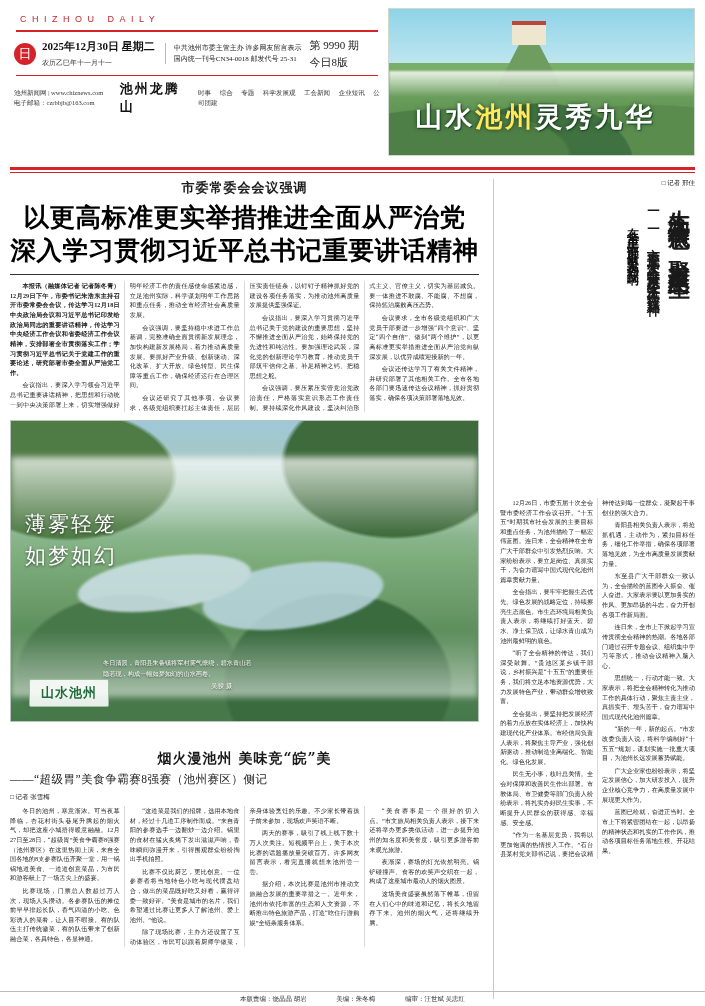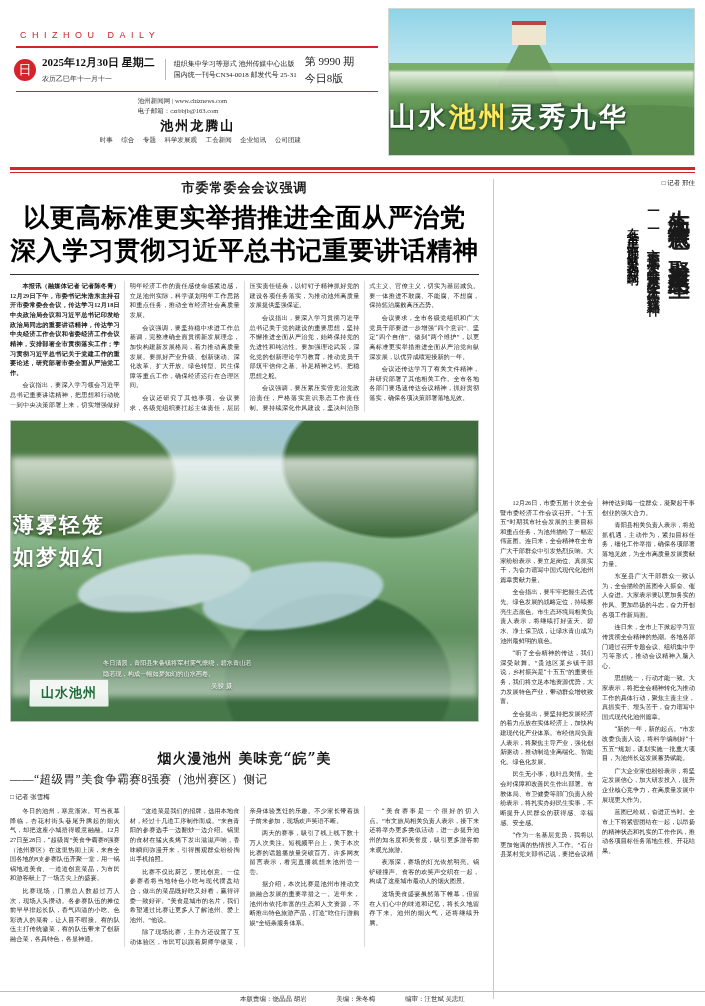--- a/index.html
+++ b/index.html
@@ -4,50 +4,50 @@
 <style>
   html,body{margin:0;padding:0;background:#ffffff;}
   body{width:705px;height:1006px;font-family:"Liberation Serif",serif;color:#1a1a1a;overflow:hidden;}
   .page{position:relative;width:705px;height:1006px;background:#fff;box-sizing:border-box;padding:8px 10px 0 10px;}
 
   
   .masthead{display:flex;align-items:flex-start;height:155px;}
   .mast-left{width:375px;position:relative;}
   .logo{font-family:"DejaVu Serif",serif;font-size:62px;font-weight:bold;color:#d5232a;letter-spacing:6px;line-height:1;padding-left:6px;padding-top:6px;
         text-shadow:1px 1px 0 #a3151b;}
-  .logo-pinyin{font-family:"Liberation Sans",sans-serif;font-size:9px;letter-spacing:5.5px;color:#c8242b;padding-left:10px;margin-top:22px;}
+  .logo-pinyin{font-family:"Liberation Sans",sans-serif;font-size:9px;letter-spacing:5.5px;color:#c8242b;padding-left:10px;margin-top:6px;}
   .logo-rule{height:2px;background:#d5232a;margin:6px 4px 0 6px;}
   .date-row{display:flex;align-items:center;margin-top:5px;padding-left:4px;font-size:9px;}
   .red-dot{width:22px;height:22px;border-radius:50%;background:#d5232a;color:#fff;font-size:13px;display:flex;align-items:center;justify-content:center;margin-right:6px;font-family:"DejaVu Serif",serif;}
   .date-main{font-size:11px;font-weight:bold;color:#111;}
   .date-sub{font-size:7px;color:#333;margin-top:4px;}
   .date-col{display:flex;flex-direction:column;justify-content:flex-end;}
   .mast-meta{font-size:7px;color:#222;line-height:1.5;margin-left:10px;border-left:1px solid #bbb;padding-left:8px;}
   .mast-meta2{font-size:11px;color:#222;line-height:1.5;margin-left:8px;}
   .mast-rule2{height:1px;background:#d5232a;margin:5px 4px 0 6px;}
-  .mast-bottom{display:flex;align-items:center;margin-top:4px;padding-left:4px;flex-direction:column;}
+  .mast-bottom{display:flex;align-items:center;margin-top:4px;padding-left:4px;}
   .site-lines{font-size:6.5px;color:#333;line-height:1.6;width:120px;}
   .brand-mid{font-size:13px;font-weight:bold;letter-spacing:2px;color:#111;font-family:"DejaVu Serif",serif;}
   .nav-small{font-size:6.5px;color:#333;margin-left:12px;line-height:1.6;}
   .nav-small span{margin-right:7px;}
 
   
   .mast-right{width:310px;height:148px;margin-left:6px;position:relative;border:1px solid #cfd8cf;box-sizing:border-box;overflow:hidden;
     background:linear-gradient(#8fd3e8 0%,#bfe6ef 38%,#cfe8d6 55%,#9ec88c 78%,#6aa85e 100%);}
   .mtn{position:absolute;bottom:0;left:0;right:0;height:92px;
     background:
       radial-gradient(ellipse at 18% 100%, #4e7f46 0 35%, transparent 36%),
       radial-gradient(ellipse at 50% 110%, #3f7240 0 42%, transparent 43%),
       radial-gradient(ellipse at 85% 100%, #5a8c4e 0 38%, transparent 39%),
       linear-gradient(#7bb06a,#4a7d43);}
   .peak{position:absolute;left:46%;top:16px;width:64px;height:62px;background:#6f9c5f;transform:translateX(-50%);
         clip-path:polygon(50% 0,100% 100%,0 100%);}
   .temple{position:absolute;left:46%;top:12px;transform:translateX(-50%);width:34px;height:20px;background:#efe6cf;border-top:4px solid #b8483c;}
   .clouds{position:absolute;top:62px;left:0;right:0;height:26px;background:linear-gradient(rgba(255,255,255,.85),rgba(255,255,255,0));filter:blur(1px);}
-  .mast-title{position:absolute;bottom:20px;left:0;right:12px;font-family:"DejaVu Serif",serif;font-size:27px;font-weight:bold;color:#ffffff;
+  .mast-title{position:absolute;bottom:20px;left:0;right:12px;text-align:center;font-family:"DejaVu Serif",serif;font-size:27px;font-weight:bold;color:#ffffff;
     letter-spacing:3px;text-shadow:0 0 4px rgba(0,0,0,.55),1px 1px 0 #1d5e2b;}
   .mast-title em{font-style:normal;color:#ffe95c;text-shadow:0 0 4px rgba(0,0,0,.6);}
 
   .red-divider{height:3px;background:#d5232a;margin:4px 0 0 0;}
   .red-divider2{height:1px;background:#d5232a;margin:2px 0 6px 0;}
 
   
   .content{display:flex;height:820px;}
   .colA{width:480px;padding-right:8px;box-sizing:border-box;}
   .vrule{width:1px;background:#c9c9c9;margin:0 6px;}
@@ -69,21 +69,21 @@
                radial-gradient(ellipse at 62% 62%, #bcd8e2 0 26%, transparent 27%);
     opacity:.85;transform:rotate(-8deg);filter:blur(1px);}
   .ph-fog{position:absolute;left:0;right:0;top:12%;height:26%;background:linear-gradient(rgba(255,255,255,.75),rgba(255,255,255,0));filter:blur(3px);}
   .ph-fog2{position:absolute;left:0;right:0;bottom:8%;height:22%;background:linear-gradient(rgba(255,255,255,0),rgba(255,255,255,.55));filter:blur(3px);}
   .ph-hill{position:absolute;width:100%;height:100%;
     background:
       radial-gradient(ellipse at 12% 18%, #4f7b45 0 18%, transparent 19%),
       radial-gradient(ellipse at 82% 14%, #3f6b3c 0 20%, transparent 21%),
       radial-gradient(ellipse at 70% 88%, #3a6b3f 0 24%, transparent 25%),
       radial-gradient(ellipse at 25% 85%, #46784a 0 22%, transparent 23%);}
-  .ph-title{position:absolute;left:2px;top:88px;font-family:"DejaVu Serif",serif;font-size:21px;font-weight:bold;color:#fff;letter-spacing:2px;
+  .ph-title{position:absolute;left:14px;top:88px;font-family:"DejaVu Serif",serif;font-size:21px;font-weight:normal;color:#fff;letter-spacing:2px;
             text-shadow:0 1px 3px rgba(0,0,0,.6);line-height:1.5;}
   .ph-caption{position:absolute;left:92px;bottom:42px;width:150px;font-size:6.2px;color:#fff;line-height:1.7;text-shadow:0 1px 2px rgba(0,0,0,.6);}
   .ph-credit{position:absolute;left:200px;bottom:30px;font-size:6.5px;color:#fff;text-shadow:0 1px 2px rgba(0,0,0,.6);}
   .ph-badge{position:absolute;left:18px;bottom:14px;width:78px;height:26px;background:rgba(255,255,255,.88);border:1px solid #9bbfa0;border-radius:2px;
             display:flex;align-items:center;justify-content:center;}
   .ph-badge span{font-family:"DejaVu Serif",serif;font-size:13px;color:#1f6b3a;font-weight:bold;letter-spacing:1px;}
 
   .sub-head{text-align:center;font-family:"DejaVu Serif",serif;font-weight:bold;font-size:14px;margin-top:28px;letter-spacing:1px;}
   .sub-head2{text-align:left;font-size:11.5px;margin-top:4px;letter-spacing:.5px;}
   .byline{font-size:6.5px;margin:6px 0 4px 0;}
@@ -113,21 +113,21 @@
       <div class="logo-pinyin">CHIZHOU DAILY</div>
       <div class="logo-rule"></div>
 
       <div class="date-row">
         <div class="red-dot">日</div>
         <div class="date-col">
           <div class="date-main">2025年12月30日 星期二</div>
           <div class="date-sub">农历乙巳年十一月十一</div>
         </div>
         <div class="mast-meta">
-          <div>组织集中学习等形式   池州传媒中心出版</div>
+          <div>中共池州市委主管主办   许多网友留言表示</div>
           <div>国内统一刊号CN34-0018   邮发代号 25-31</div>
         </div>
         <div class="mast-meta2">
           <div>第 9990 期</div>
           <div>今日8版</div>
         </div>
       </div>
 
       <div class="mast-rule2"></div>
 

